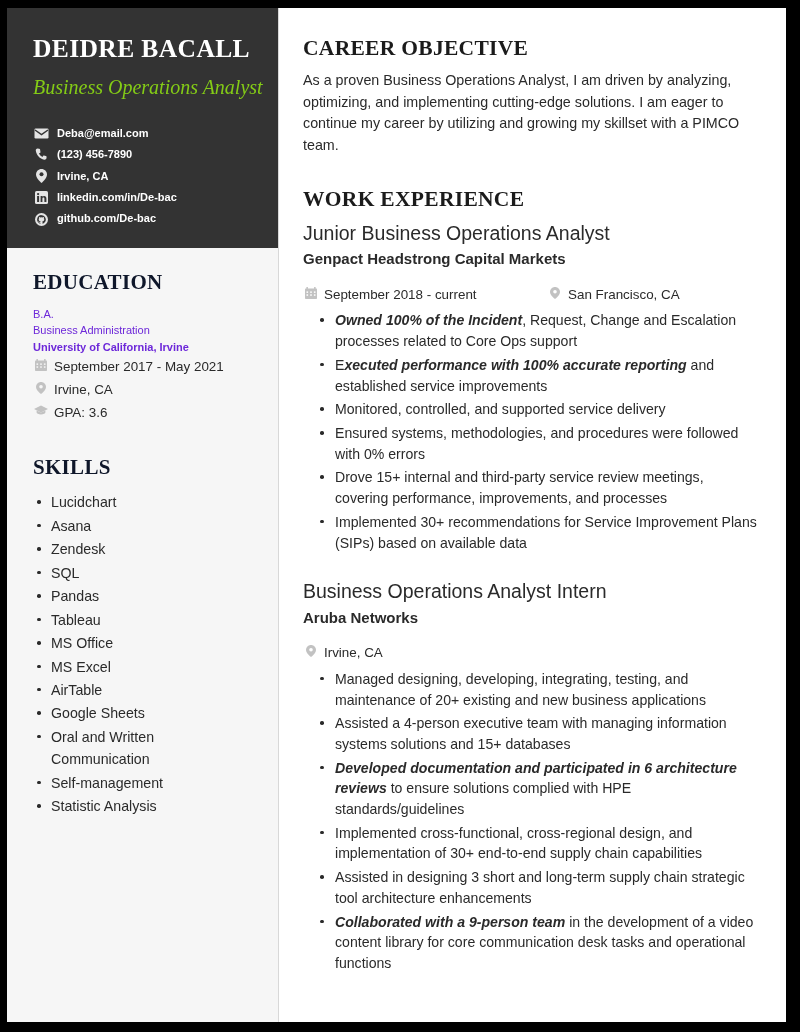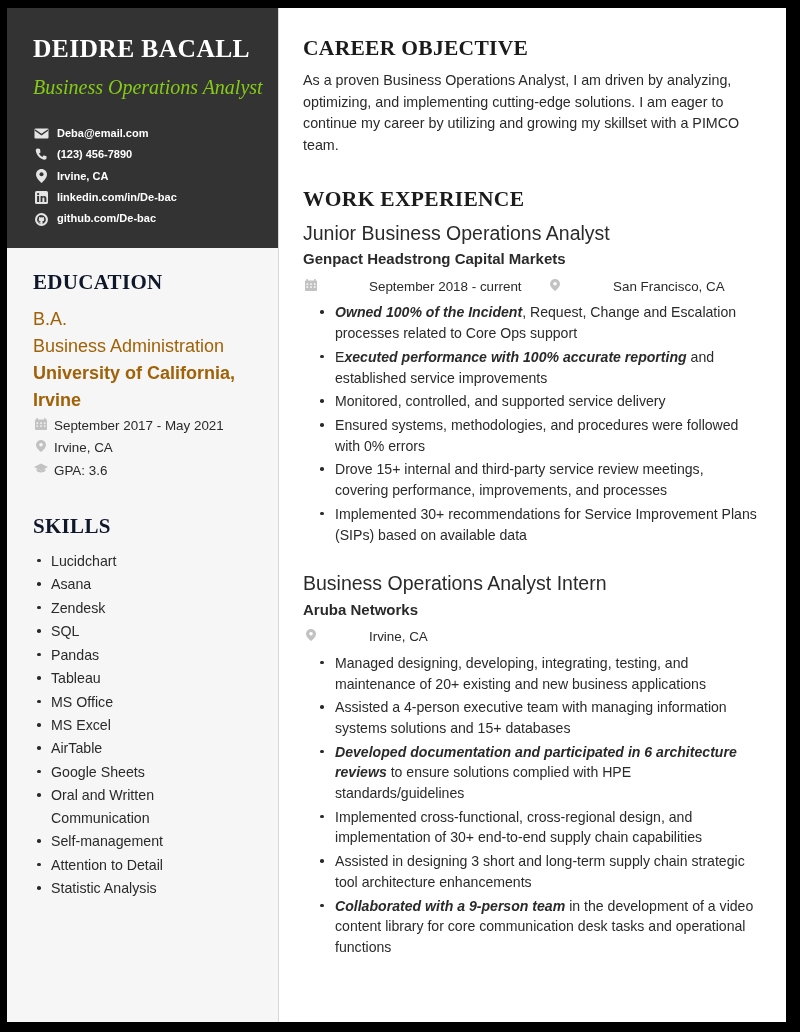--- a/index.html
+++ b/index.html
@@ -94,23 +94,23 @@
   .side-heading {
     font-family: "Liberation Serif", serif;
     font-weight: bold;
     font-size: 21px;
     letter-spacing: 0.3px;
     color: #0f172a;
     margin: 0 0 11px 0;
   }
 
   .edu-line {
-    font-size: 18px;
+    font-size: 11px;
     line-height: 1.5;
-    color: #a16207;
+    color: #6d28d9;
   }
   .edu-line.bold { font-weight: bold; }
 
   .meta-row {
     display: flex;
     align-items: flex-start;
     font-size: 13.4px;
     line-height: 1.55;
     color: #2a2a2a;
     margin-top: 2px;
@@ -192,21 +192,21 @@
     color: #2a2a2a;
     line-height: 1.3;
     margin: 0 0 4px 0;
   }
 
   .exp-meta {
     display: flex;
     align-items: center;
     margin-bottom: 5px;
   }
-  .exp-meta .meta-row { margin-top: 4px; gap: 45px; }
+  .exp-meta .meta-row { margin-top: 12px; }
   .exp-meta .meta-date { width: 244px; flex: 0 0 244px; }
 
   .bullet-list {
     list-style: none;
     margin: 0;
     padding: 0 0 0 10px;
   }
   .bullet-item {
     position: relative;
     padding-left: 22px;
@@ -346,21 +346,20 @@
         <li class="skill-item">Zendesk</li>
         <li class="skill-item">SQL</li>
         <li class="skill-item">Pandas</li>
         <li class="skill-item">Tableau</li>
         <li class="skill-item">MS Office</li>
         <li class="skill-item">MS Excel</li>
         <li class="skill-item">AirTable</li>
         <li class="skill-item">Google Sheets</li>
         <li class="skill-item">Oral and Written Communication</li>
         <li class="skill-item">Self-management</li>
-        <li class="skill-item">Attention to Detail</li>
         <li class="skill-item">Statistic Analysis</li>
       </ul>
     </div>
   </div>
 
   <div class="right-col">
 
     <h2 class="main-heading">CAREER OBJECTIVE</h2>
     <p class="objective-text">As a proven Business Operations Analyst, I am driven by analyzing, optimizing, and implementing cutting-edge solutions. I am eager to continue my career by utilizing and growing my skillset with a PIMCO team.</p>
 

